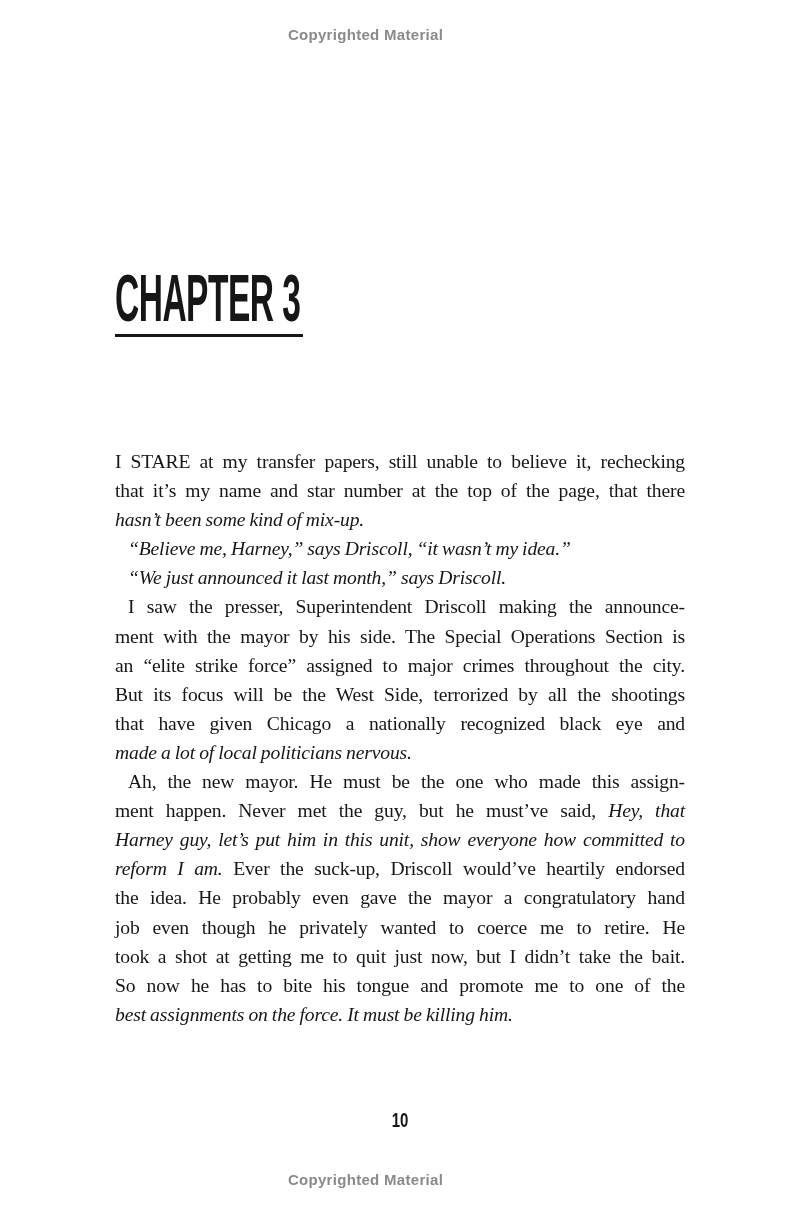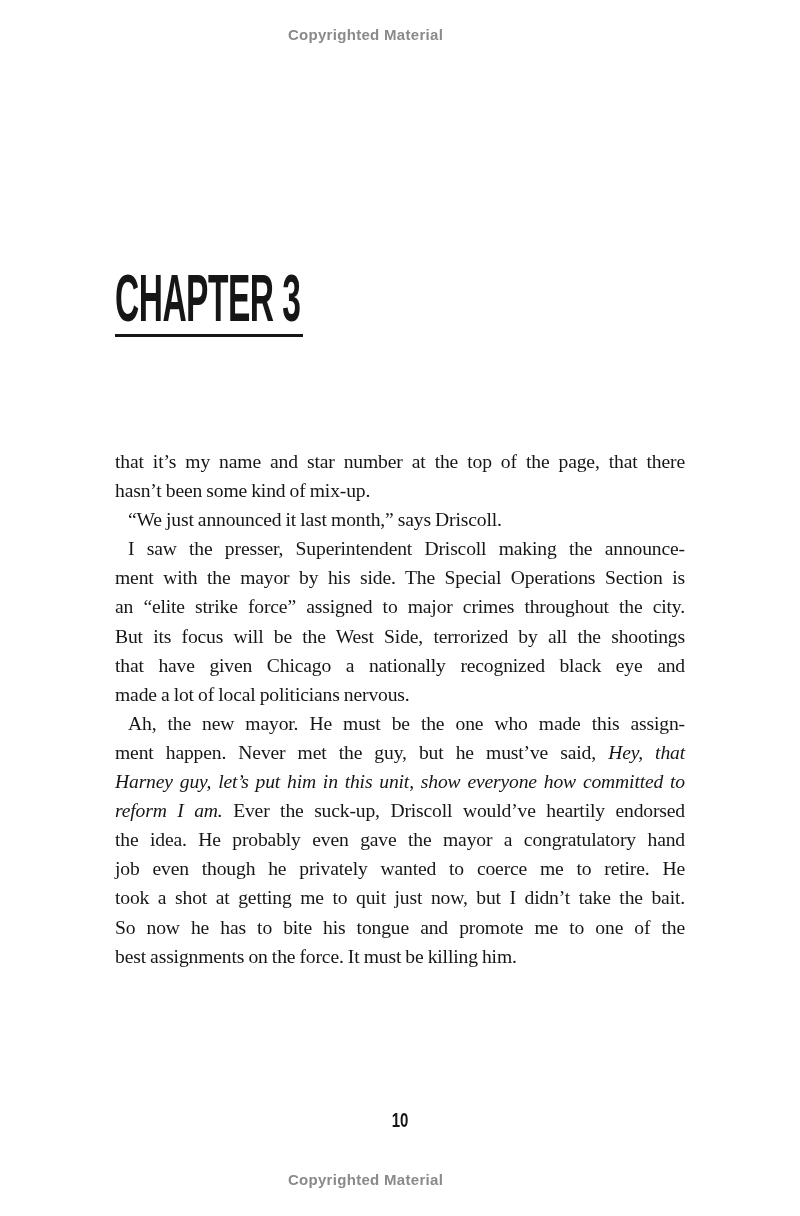--- a/index.html
+++ b/index.html
@@ -47,20 +47,21 @@
     letter-spacing:-0.15px;word-spacing:-0.6px;
     color:var(--ink);
   }
   .body-text .line{
     text-align:justify;
     text-align-last:justify;
   }
   .body-text .line.last{
     text-align:left;
     text-align-last:left;
+    font-style:italic;
   }
   .body-text .line.indent{
     text-indent:13px;
   }
   .body-text i{font-style:italic;}
   .page-number-wrap{
     position:absolute;left:0;top:1110px;width:800px;
     text-align:center;
   }
   .page-number{
@@ -77,22 +78,26 @@
 
 <div class="sheet">
   <div class="copyright top">Copyrighted Material</div>
 
   <div class="chapter-title">CHAPTER 3</div>
 
   <div class="chapter-rule"></div>
 
   <div class="body-text" id="body-text">
       <div>
+        <div class="line"><span>I STARE at my transfer papers, still unable to believe it, rechecking</span></div>
         <div class="line"><span>that it’s my name and star number at the top of the page, that there</span></div>
         <div class="line last"><span>hasn’t been some kind of mix-up.</span></div>
+      </div>
+      <div>
+        <div class="line last indent"><span>“Believe me, Harney,” says Driscoll, “it wasn’t my idea.”</span></div>
       </div>
       <div>
         <div class="line last indent"><span>“We just announced it last month,” says Driscoll.</span></div>
       </div>
       <div>
         <div class="line indent"><span>I saw the presser, Superintendent Driscoll making the announce-</span></div>
         <div class="line"><span>ment with the mayor by his side. The Special Operations Section is</span></div>
         <div class="line"><span>an “elite strike force” assigned to major crimes throughout the city.</span></div>
         <div class="line"><span>But its focus will be the West Side, terrorized by all the shootings</span></div>
         <div class="line"><span>that have given Chicago a nationally recognized black eye and</span></div>

